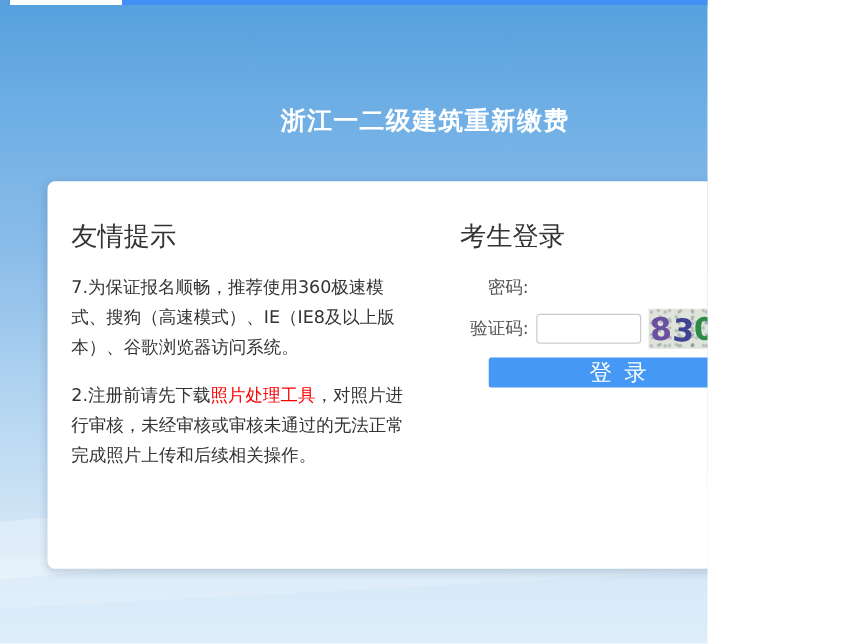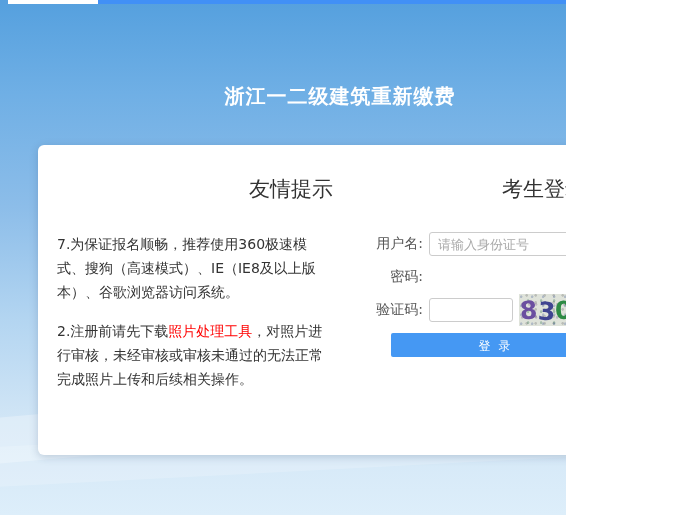--- a/index.html
+++ b/index.html
@@ -14,21 +14,21 @@
   .ray1{position:absolute;left:-80px;top:400px;width:560px;height:46px;
     background:rgba(255,255,255,.28);transform:rotate(-5deg);}
   .ray2{position:absolute;left:-60px;top:430px;width:760px;height:40px;
     background:rgba(255,255,255,.18);transform:rotate(-3deg);}
   .page-title{position:absolute;left:0;top:82px;width:680px;text-align:center;
     color:#ffffff;font-size:20px;font-weight:bold;line-height:28px;letter-spacing:1px;}
   .card{position:absolute;left:38px;top:145px;width:580px;height:310px;background:#ffffff;
     border-radius:6px;box-shadow:0 2px 8px rgba(30,60,100,.22);}
   
   .tips-col{position:absolute;left:19px;top:30px;width:276px;}
-  .col-title{font-size:21px;color:#333;line-height:28px;text-align:right;margin:0 0 29px 0;font-weight:400;}
+  .col-title{font-size:21px;color:#333;line-height:28px;text-align:left;margin:0 0 15px 0;font-weight:400;}
   .tips-p{font-size:14px;color:#333;line-height:24px;margin:0;}
   .tips-p + .tips-p{margin-top:15px;}
   .red-link{text-decoration:none;cursor:pointer;}
   
   .login-col{position:absolute;left:330px;top:30px;width:245px;}
   .login-title{width:218px;}
   .form-row{display:flex;align-items:center;margin-bottom:9px;height:24px;}
   .form-label{width:55px;text-align:right;margin-right:6px;font-size:14px;color:#555;white-space:nowrap;}
   .txt-input{box-sizing:border-box;width:157px;height:24px;border:1px solid #ccc;border-radius:3px;
     padding:0 8px;font-size:13px;color:#333;outline:none;background:#fff;}
@@ -43,21 +43,21 @@
       radial-gradient(circle at 85% 20%, rgba(120,120,120,.35) 1px, transparent 1.6px),
       #dfe3da;
     background-size:11px 9px,13px 11px,7px 13px,9px 7px;
     cursor:pointer;overflow:hidden;}
   .cap-d{font-size:25px;font-weight:bold;line-height:1;display:inline-block;}
   .cap-d0{transform:rotate(-4deg);}
   .cap-d1{transform:rotate(3deg) translateY(1px);}
   .cap-d2{transform:rotate(-2deg);}
   .cap-d3{transform:rotate(5deg) translateY(-1px);}
   .login-btn{display:block;margin:11px 0 0 23px;width:209px;height:24px;border:none;border-radius:2px;
-    color:#fff;font-size:12px;letter-spacing:2px;line-height:24px;text-align:center;cursor:pointer;
+    color:#fff;font-size:18px;letter-spacing:2px;line-height:24px;text-align:center;cursor:pointer;
     font-family:"DejaVu Sans","Liberation Sans",sans-serif;}
 </style>
 </head>
 <body>
 
 <div class="stage">
   <div class="ray1"></div>
   <div class="ray2"></div>
   <div class="top-strip"></div>
 
@@ -67,24 +67,20 @@
 
     <div class="tips-col">
       <h2 class="col-title">友情提示</h2>
       <p class="tips-p">7.为保证报名顺畅，推荐使用360极速模式、搜狗（高速模式）、IE（IE8及以上版本）、谷歌浏览器访问系统。</p>
       <p class="tips-p"><span>2.注册前请先下载</span><a class="red-link" style="color: rgb(255, 0, 0);">照片处理工具</a><span>，对照片进行审核，未经审核或审核未通过的无法正常完成照片上传和后续相关操作。</span></p>
     </div>
 
     <div class="login-col">
       <h2 class="col-title login-title">考生登录</h2>
 
-      <div class="form-row">
-        <span class="form-label">用户名:</span>
-        <input class="txt-input" type="text" placeholder="请输入身份证号" style="">
-      </div>
 
       <div class="form-row">
         <span class="form-label">密码:</span>
       </div>
 
       <div class="form-row">
         <span class="form-label">验证码:</span>
         <input class="txt-input captcha-input" type="text" style="">
         <div class="captcha">
             <span class="cap-d cap-d0" style="color: rgb(107, 79, 160);">8</span>

